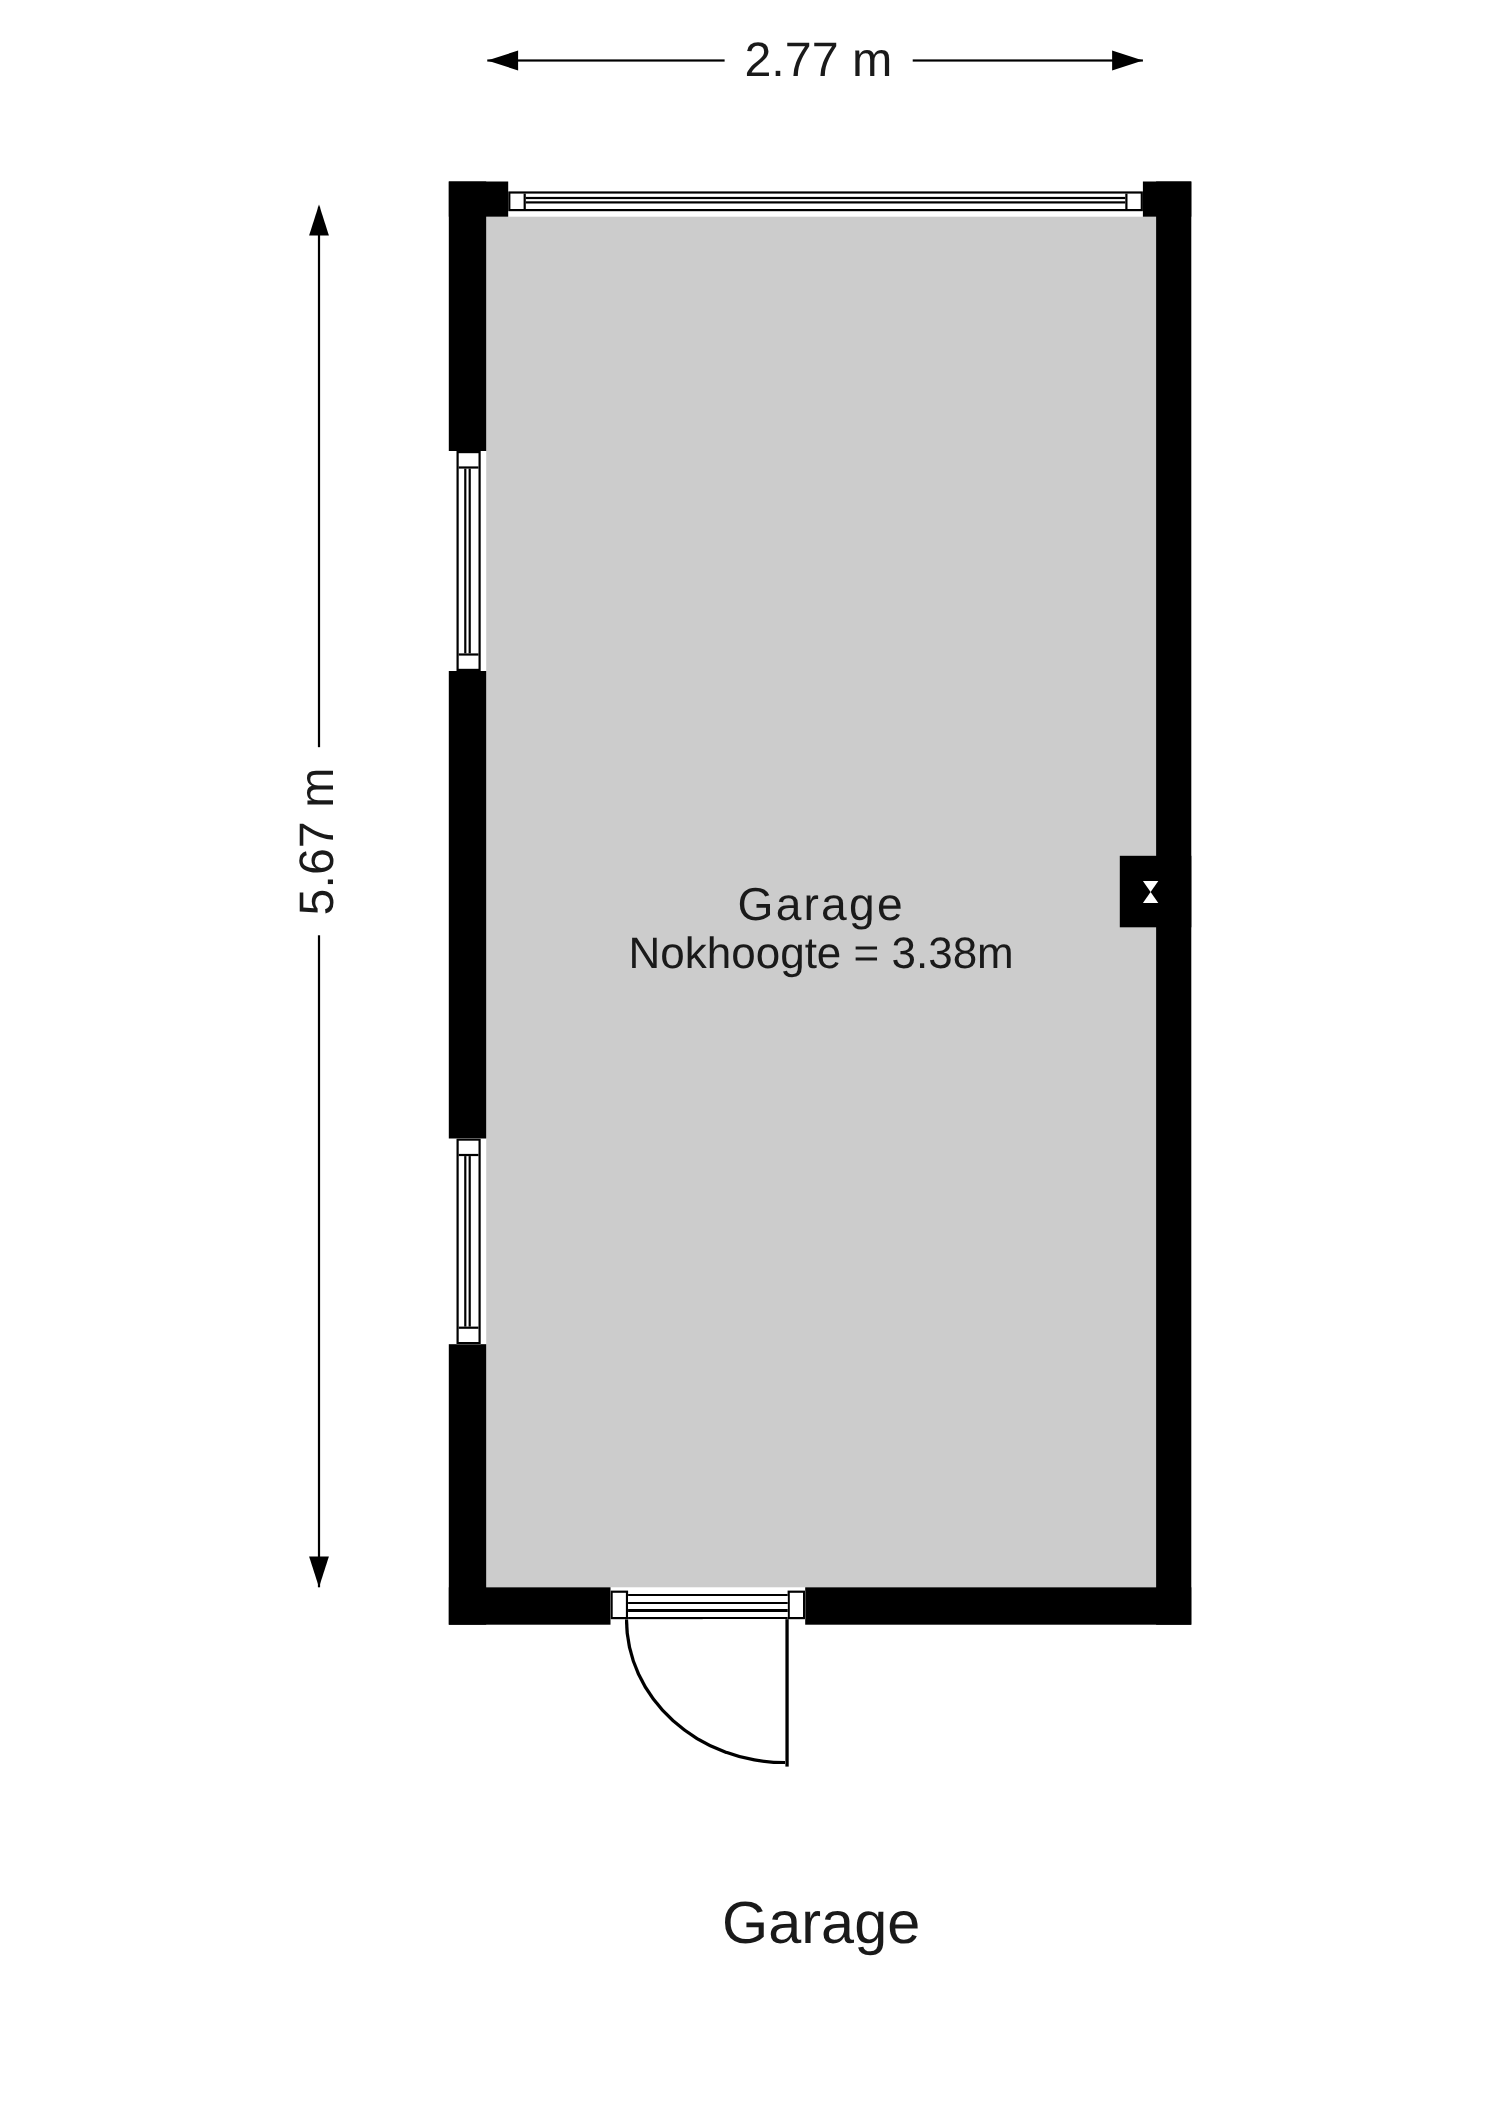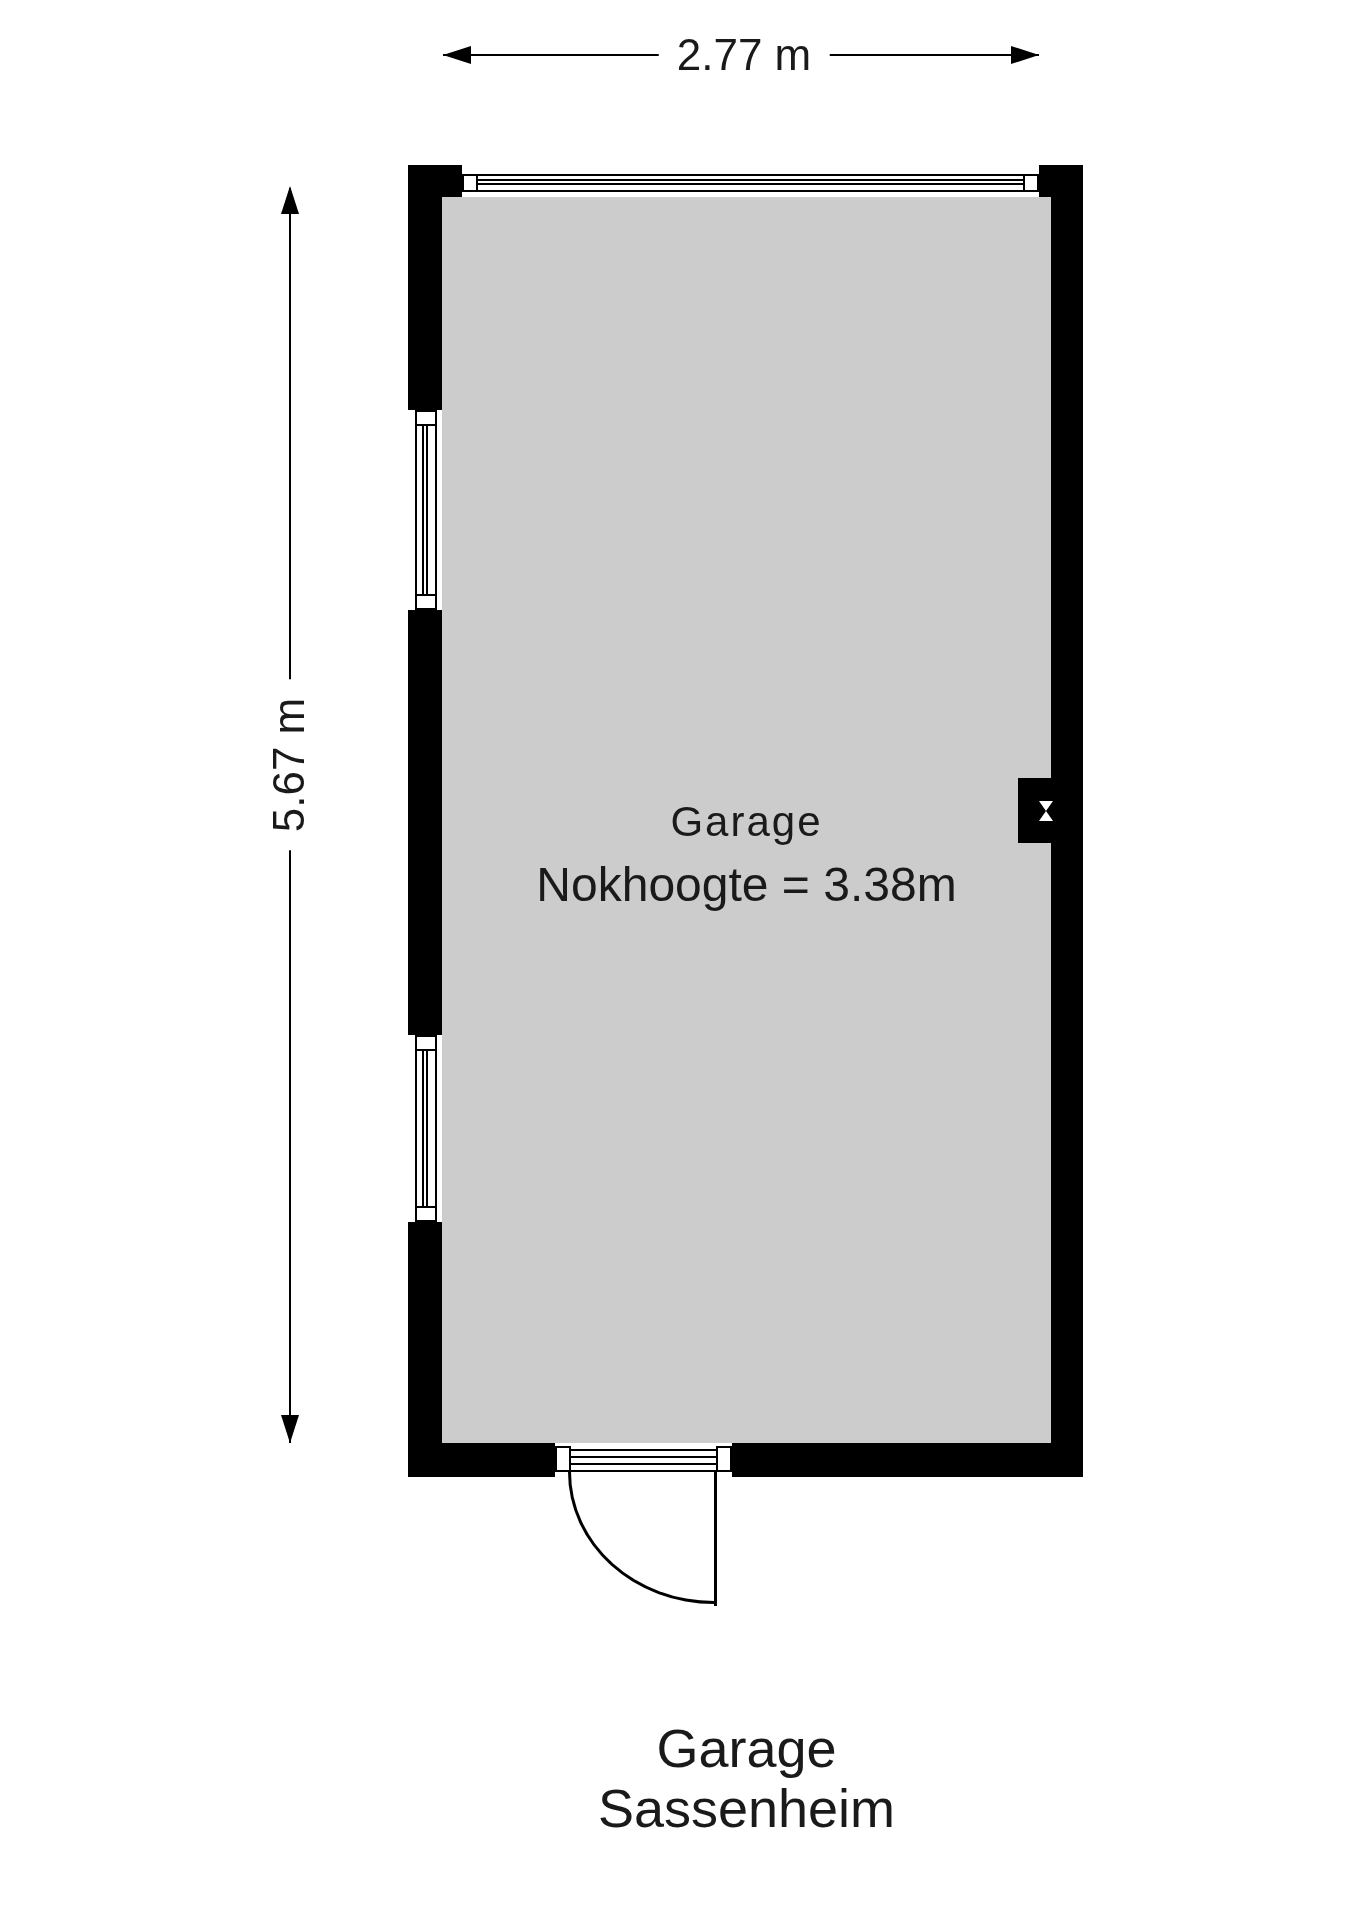--- a/index.html
+++ b/index.html
@@ -38,21 +38,21 @@
   .dim-label-h{left:744px;top:33px;transform:translateX(-50%);}
   .dim-label-v{left:289px;top:765px;transform:translate(-50%,-50%) rotate(-90deg);}
 
   
   .flue .tri{width:0;height:0;margin:0 auto;}
   .tri-down{border-left:7px solid transparent;border-right:7px solid transparent;border-top:10px solid #ffffff;}
   .tri-up  {border-left:7px solid transparent;border-right:7px solid transparent;border-bottom:10px solid #ffffff;}
 
   .room-text{position:absolute;left:442px;top:799px;width:609px;text-align:center;color:#1a1a1a;}
   .room-name{font-size:42px;line-height:46px;letter-spacing:2px;}
-  .room-note{font-size:48px;line-height:40px;margin-top:20px;}
+  .room-note{font-size:40px;line-height:40px;margin-top:2px;}
 
   .caption{position:absolute;left:442px;top:1718px;width:609px;text-align:center;
            font-size:54px;line-height:60px;color:#1a1a1a;white-space:nowrap;}
 </style>
 </head>
 <body>
 
 <div class="abs" style="left:0;top:0;width:1358px;height:1920px;">
 
   <div class="floor" style="left:442px;top:197px;width:609px;height:1246px;"></div>
@@ -114,14 +114,13 @@
 
 <div>
   <div class="dim-line" style="left:289px;top:188px;width:2px;height:1255px;"></div>
   <div class="arr arr-up" style="left:281px;top:186px;"></div>
   <div class="arr arr-down" style="left:281px;top:1415px;"></div>
   <div class="dim-label dim-label-v">5.67 m</div>
 </div>
 
 <div class="caption">
   <div>Garage</div>
-  <div>Sassenheim</div>
 </div>
 
 </body></html>

